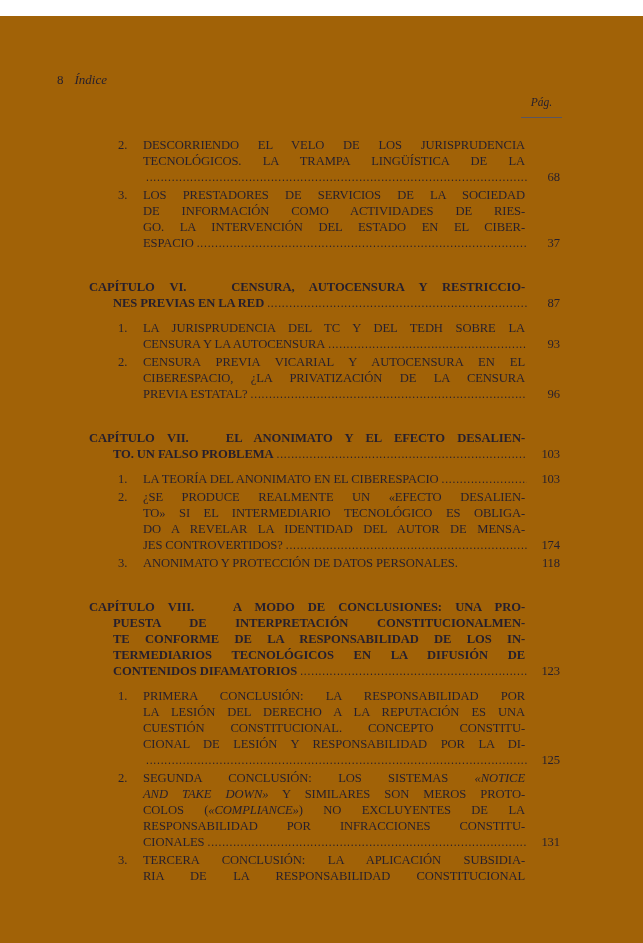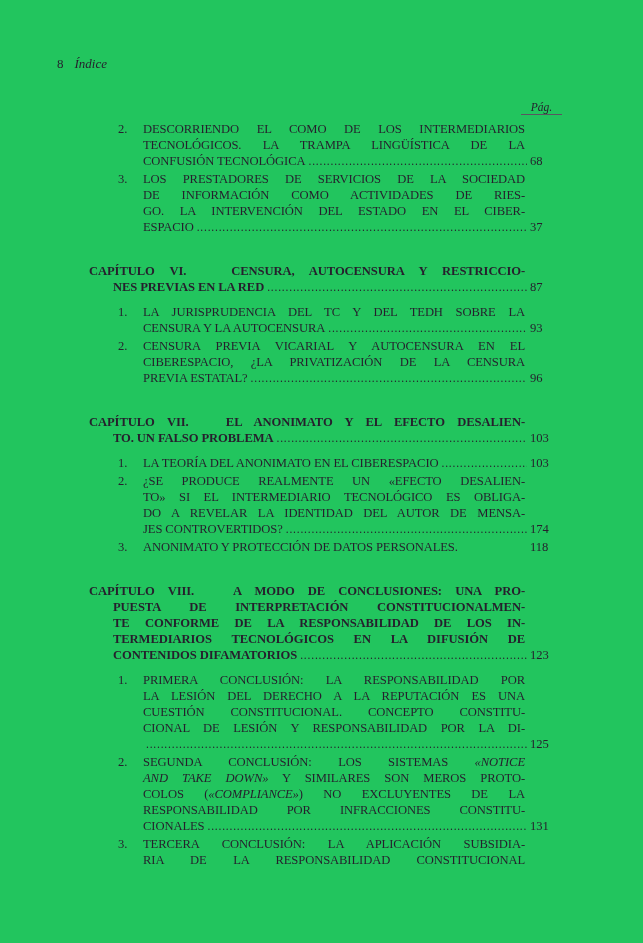--- a/index.html
+++ b/index.html
@@ -7,41 +7,42 @@
   body {
     background: #ffffff;
     font-family: "Liberation Serif", "DejaVu Serif", serif;
     color: #261f2d;
     position: relative;
     overflow: hidden;
   }
   .page {
     position: absolute;
     inset: 0;
-    background: #22c55e;
+    background: #a16207;
+    margin-top: 16px;
   }
   .running-header {
     position: absolute;
     left: 57px;
     top: 56px;
     font-size: 13px;
     line-height: 16px;
   }
   .folio { font-style: normal; margin-right: 11px; }
   .running-title { font-style: italic; }
   .pag-label {
     position: absolute;
-    top: 100px;
+    top: 79px;
     left: 521px;
     width: 41px;
     text-align: center;
     font-style: italic;
     font-size: 11.5px;
     line-height: 14px;
-    padding-bottom: 0;
+    padding-bottom: 8px;
     border-bottom: 1.5px solid #5a5560;
   }
   .toc {
     position: absolute;
     top: 121px;
     left: 0;
     width: 643px;
     font-size: 12.6px;
     line-height: 16px;
     letter-spacing: -0.1px;
@@ -71,40 +72,39 @@
     margin-left: 3px;
     margin-right: 3px;
   }
   .dots::after {
     content: "................................................................................................................................................................";
     letter-spacing: 0.8px;
     font-size: 11.5px;
     font-weight: normal;
   }
   .dots.nodots::after { content: ""; }
-  .pg { flex: none; width: 30px; font-weight: normal; }
+  .pg { flex: none; width: 30px; text-align: right; font-weight: normal; }
   .chapter .pg { font-weight: normal; }
   i { font-style: italic; }
 </style>
 </head>
 <body>
 
 <div class="page">
   <div class="running-header">
     <span class="folio">8</span><span class="running-title">Índice</span>
   </div>
   <div class="pag-label">Pág.</div>
   <div class="toc">
       <div class="entry item">
         <span class="num">2.</span>
         <div class="body">
-          <div class="jline">DESCORRIENDO EL COMO DE LOS INTERMEDIARIOS</div>
+          <div class="jline">DESCORRIENDO EL VELO DE LOS JURISPRUDENCIA</div>
           <div class="jline">TECNOLÓGICOS. LA TRAMPA LINGÜÍSTICA DE LA</div>
           <div class="lastline">
-            <span class="txt">CONFUSIÓN TECNOLÓGICA</span>
             <span class="dots"></span>
             <span class="pg">68</span>
           </div>
         </div>
       </div>
       <div class="entry item">
         <span class="num">3.</span>
         <div class="body">
           <div class="jline">LOS PRESTADORES DE SERVICIOS DE LA SOCIEDAD</div>
           <div class="jline">DE INFORMACIÓN COMO ACTIVIDADES DE RIES-</div>

